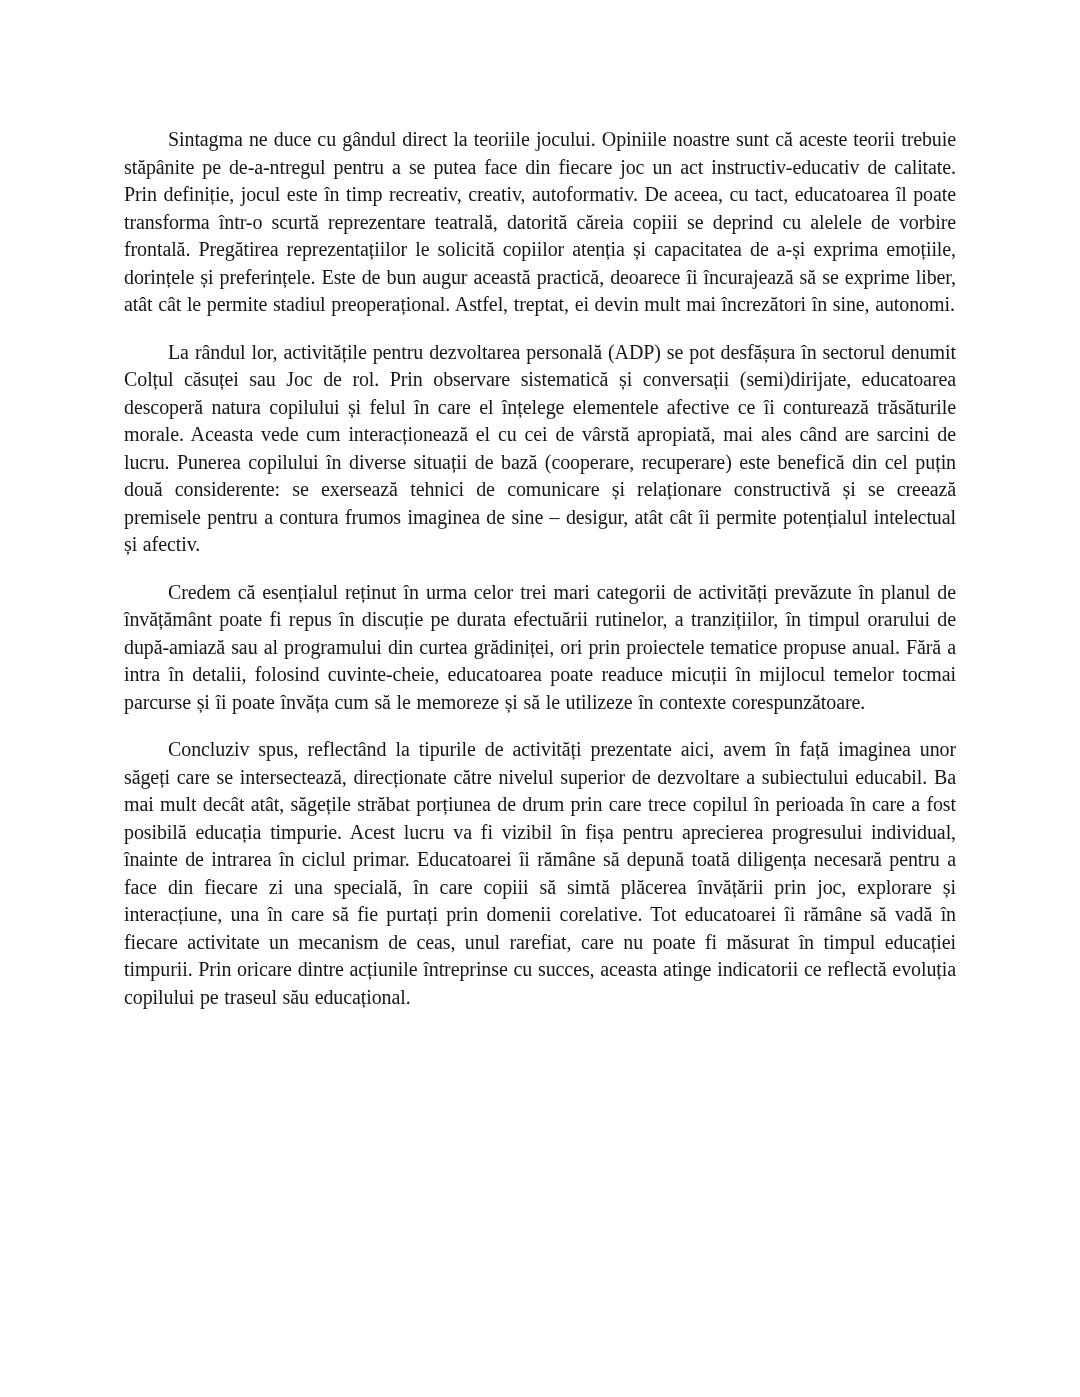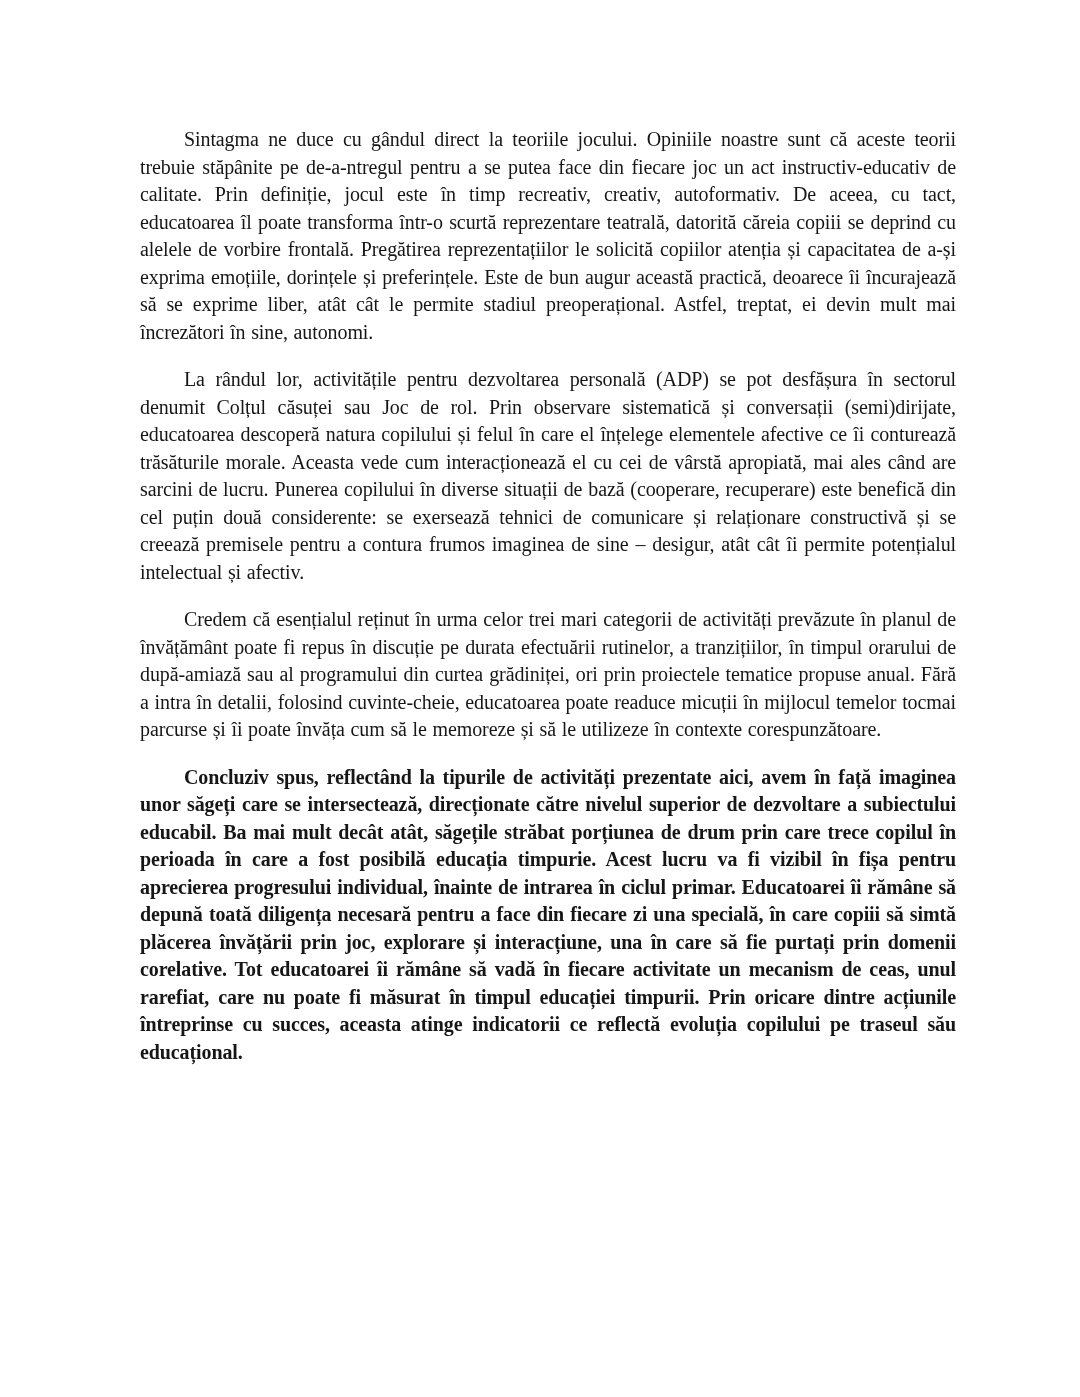--- a/index.html
+++ b/index.html
@@ -14,31 +14,30 @@
     font-family: "Liberation Serif", "DejaVu Serif", serif;
   }
   .page {
     position: absolute;
     left: 124px;
     top: 126px;
     width: 832px;
     color: #161616;
   }
   .para {
-    margin: 0 0 20px 16px;
+    margin: 0 0 20px 0;
     font-size: 20px;
     line-height: 27.5px;
     text-align: justify;
     text-indent: 44px;
     letter-spacing: -0.1px;
     word-spacing: 0.04em;
   }
   .para:last-child {
     margin-bottom: 0;
-    font-weight: bold;
   }
 </style>
 </head>
 <body>
 
 <main class="page">
   <p class="para">Sintagma ne duce cu gândul direct la teoriile jocului. Opiniile noastre sunt că aceste teorii trebuie stăpânite pe de-a-ntregul pentru a se putea face din fiecare joc un act instructiv-educativ de calitate. Prin definiție, jocul este în timp recreativ, creativ, autoformativ. De aceea, cu tact, educatoarea îl poate transforma într-o scurtă reprezentare teatrală, datorită căreia copiii se deprind cu alelele de vorbire frontală. Pregătirea reprezentațiilor le solicită copiilor atenția și capacitatea de a-și exprima emoțiile, dorințele și preferințele. Este de bun augur această practică, deoarece îi încurajează să se exprime liber, atât cât le permite stadiul preoperațional. Astfel, treptat, ei devin mult mai încrezători în sine, autonomi.</p>
   <p class="para">La rândul lor, activitățile pentru dezvoltarea personală (ADP) se pot desfășura în sectorul denumit Colțul căsuței sau Joc de rol. Prin observare sistematică și conversații (semi)dirijate, educatoarea descoperă natura copilului și felul în care el înțelege elementele afective ce îi conturează trăsăturile morale. Aceasta vede cum interacționează el cu cei de vârstă apropiată, mai ales când are sarcini de lucru. Punerea copilului în diverse situații de bază (cooperare, recuperare) este benefică din cel puțin două considerente: se exersează tehnici de comunicare și relaționare constructivă și se creează premisele pentru a contura frumos imaginea de sine – desigur, atât cât îi permite potențialul intelectual și afectiv.</p>
   <p class="para">Credem că esențialul reținut în urma celor trei mari categorii de activități prevăzute în planul de învățământ poate fi repus în discuție pe durata efectuării rutinelor, a tranzițiilor, în timpul orarului de după-amiază sau al programului din curtea grădiniței, ori prin proiectele tematice propuse anual. Fără a intra în detalii, folosind cuvinte-cheie, educatoarea poate readuce micuții în mijlocul temelor tocmai parcurse și îi poate învăța cum să le memoreze și să le utilizeze în contexte corespunzătoare.</p>
   <p class="para">Concluziv spus, reflectând la tipurile de activități prezentate aici, avem în față imaginea unor săgeți care se intersectează, direcționate către nivelul superior de dezvoltare a subiectului educabil. Ba mai mult decât atât, săgețile străbat porțiunea de drum prin care trece copilul în perioada în care a fost posibilă educația timpurie. Acest lucru va fi vizibil în fișa pentru aprecierea progresului individual, înainte de intrarea în ciclul primar. Educatoarei îi rămâne să depună toată diligența necesară pentru a face din fiecare zi una specială, în care copiii să simtă plăcerea învățării prin joc, explorare și interacțiune, una în care să fie purtați prin domenii corelative. Tot educatoarei îi rămâne să vadă în fiecare activitate un mecanism de ceas, unul rarefiat, care nu poate fi măsurat în timpul educației timpurii. Prin oricare dintre acțiunile întreprinse cu succes, aceasta atinge indicatorii ce reflectă evoluția copilului pe traseul său educațional.</p>

